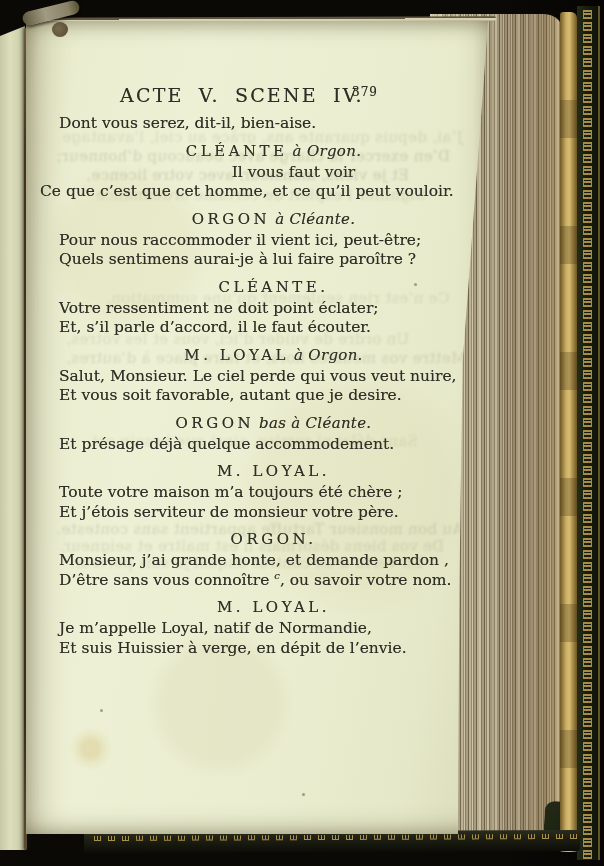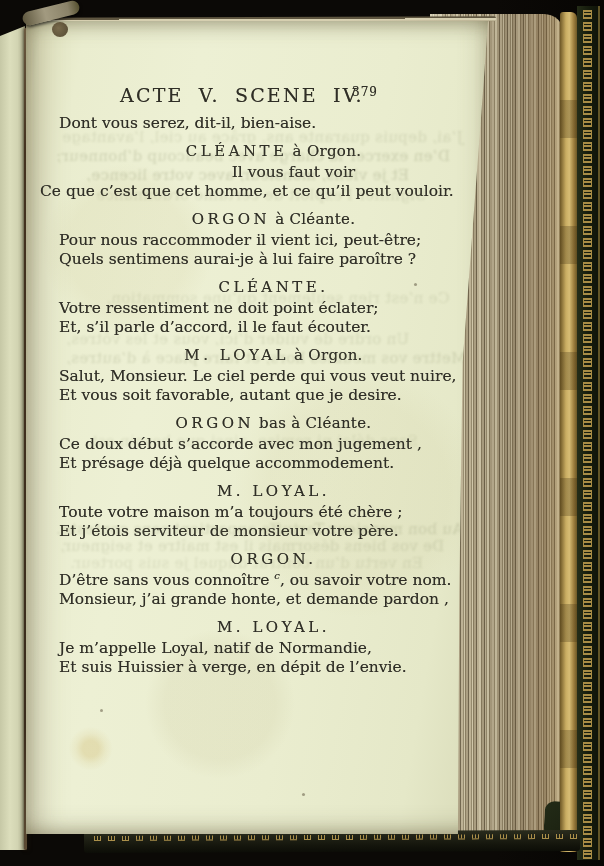--- a/index.html
+++ b/index.html
@@ -78,21 +78,21 @@
   .text-col{position:absolute;left:0;top:63px;width:549px;box-sizing:border-box;
     padding:0 29px 0 33px;text-shadow:0 0 .5px rgba(47,46,38,.55);}
   .running-head{position:relative;height:22px;margin-bottom:8px;}
   .head-title{position:absolute;left:61px;top:0;font-size:19px;letter-spacing:2.2px;word-spacing:7px;white-space:nowrap;}
   .folio{position:absolute;left:293px;top:1px;font-size:12px;letter-spacing:1px;}
   .verse{font-size:15.5px;line-height:19.5px;white-space:nowrap;}
   .verse.long{margin-left:-19px;}
   .verse.half-right{text-align:center;padding-right:18px;}
   .speaker{height:17px;line-height:17px;margin:8px 0 4px;text-align:center;padding-right:58px;white-space:nowrap;}
   .sp-name{font-size:15px;letter-spacing:3.5px;}
-  .sp-note{font-size:15px;letter-spacing:.3px;margin-left:5px;}
+  .sp-note{font-style:italic;font-size:15px;letter-spacing:.3px;margin-left:5px;}
   .sp-note:empty{margin-left:0;}
   .fn-sup{font-size:10px;font-style:italic;vertical-align:super;line-height:0;}
 
   
   .ghost{position:absolute;white-space:nowrap;transform:scaleX(-1);
     filter:blur(1.2px);color:#878d68;font-size:15px;letter-spacing:.3px;}
 </style>
 </head>
 <body>
 
@@ -248,34 +248,33 @@
 
       <div class="speaker">
         <span class="sp-name">M. LOYAL</span><span class="sp-note">à Orgon.</span>
       </div>
       <div class="verse">Salut, Monsieur. Le ciel perde qui vous veut nuire,</div>
       <div class="verse">Et vous soit favorable, autant que je desire.</div>
 
       <div class="speaker">
         <span class="sp-name">ORGON</span><span class="sp-note">bas à Cléante.</span>
       </div>
-      <div class="verse">Ce doux début s’accorde avec mon jugement ,</div>
       <div class="verse">Et présage déjà quelque accommodement.</div>
 
       <div class="speaker">
         <span class="sp-name">M. LOYAL.</span><span class="sp-note"></span>
       </div>
       <div class="verse">Toute votre maison m’a toujours été chère ;</div>
       <div class="verse">Et j’étois serviteur de monsieur votre père.</div>
 
       <div class="speaker">
         <span class="sp-name">ORGON.</span><span class="sp-note"></span>
       </div>
+      <div class="verse">Monsieur, j’ai grande honte, et demande pardon ,</div>
       <div class="verse"><span>D’être sans vous connoître </span><span class="fn-sup">c</span><span>, ou savoir votre nom.</span></div>
-      <div class="verse">Monsieur, j’ai grande honte, et demande pardon ,</div>
 
       <div class="speaker">
         <span class="sp-name">M. LOYAL.</span><span class="sp-note"></span>
       </div>
       <div class="verse">Je m’appelle Loyal, natif de Normandie,</div>
       <div class="verse">Et suis Huissier à verge, en dépit de l’envie.</div>
     </div>
   <div class="ghost" style="top: 107px; left: 36px; opacity: 0.2;">J’ai, depuis quarante ans, grâce au ciel, l’avantage</div>
       <div class="ghost" style="top: 126px; left: 30px; opacity: 0.28;">D’en exercer la charge avec beaucoup d’honneur;</div>
       <div class="ghost" style="top: 145px; left: 60px; opacity: 0.3;">Et je viens, monsieur, avec votre licence,</div>

